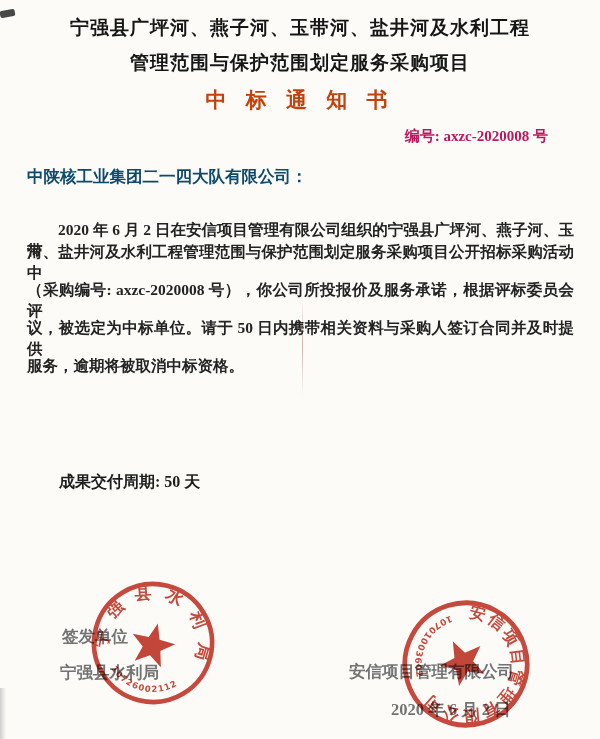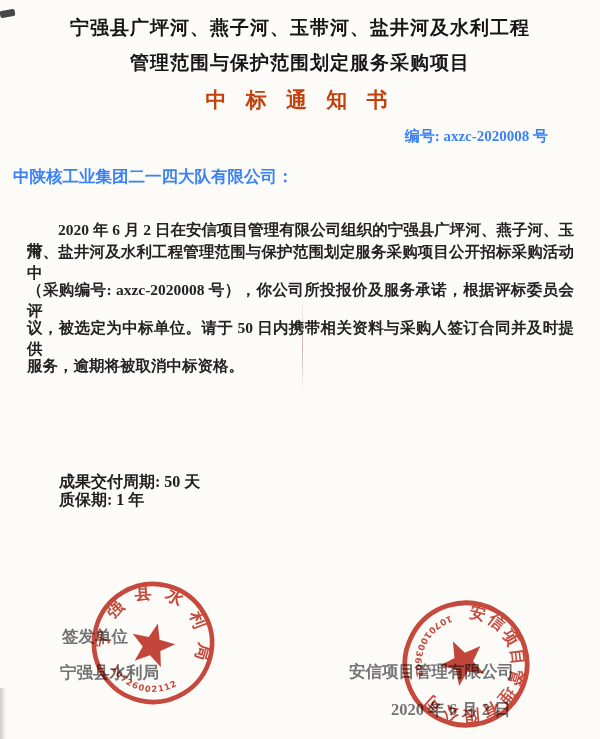--- a/index.html
+++ b/index.html
@@ -14,24 +14,24 @@
   .abs{position:absolute;}
   .title{
     left:0;right:0;text-align:center;
     font-size:19px;font-weight:700;letter-spacing:1px;color:#161616;
   }
   .doc-title{
     left:0;right:0;text-align:center;
     font-size:21px;font-weight:700;letter-spacing:7px;color:#c2410c;
   }
   .doc-number{
-    right:52px;font-size:15px;font-weight:600;color:#3b82f6;
+    right:52px;font-size:15px;font-weight:600;color:#be185d;
   }
   .recipient{
-    left:13px;font-size:16.5px;font-weight:700;color:#3b82f6;
+    left:27px;font-size:16.5px;font-weight:700;color:#0c4a6e;
   }
   .body-line{
     left:27px;right:26px;
     font-size:15.5px;font-weight:600;color:#232323;
     white-space:nowrap;
   }
   .body-line.justify{
     white-space:normal;
     text-align:justify;
     text-align-last:justify;
@@ -72,21 +72,20 @@
 
   <div class="abs recipient" style="top:166px;">中陕核工业集团二一四大队有限公司：</div>
 
   <div class="abs body-line justify indent" style="top:204px;">2020 年 6 月 2 日在安信项目管理有限公司组织的宁强县广坪河、燕子河、玉带</div>
   <div class="abs body-line justify" style="top:242px;">河、盐井河及水利工程管理范围与保护范围划定服务采购项目公开招标采购活动中</div>
   <div class="abs body-line justify" style="top:280px;">（采购编号: axzc-2020008 号），你公司所投报价及服务承诺，根据评标委员会评</div>
   <div class="abs body-line justify" style="top:318px;">议，被选定为中标单位。请于 50 日内携带相关资料与采购人签订合同并及时提供</div>
   <div class="abs body-line" style="top:356px;">服务，逾期将被取消中标资格。</div>
 
   <div class="abs detail-line indent" style="top:456px;">成果交付周期: 50 天</div>
-  <div class="abs detail-line indent" style="top:474px;">质保期: 1 年</div>
 
   <div class="abs sig-text" style="left:62px;top:626px;">签发单位</div>
   <div class="abs sig-text" style="left:60px;top:662px;">宁强县水利局</div>
 
   <div class="abs sig-text" style="left:349px;top:661px;">安信项目管理有限公司</div>
   <div class="abs sig-text" style="left:391px;top:699px;font-weight:600;">2020 年 6 月 2 日</div>
 
   <svg class="abs seal" style="left:68px;top:558px;" width="170" height="170" viewBox="0 0 170 170">
     <g transform="rotate(14 85 85)" stroke="none">
       <circle cx="85" cy="85" r="59" fill="none" stroke="#c43a2c" stroke-width="4.6"></circle>

